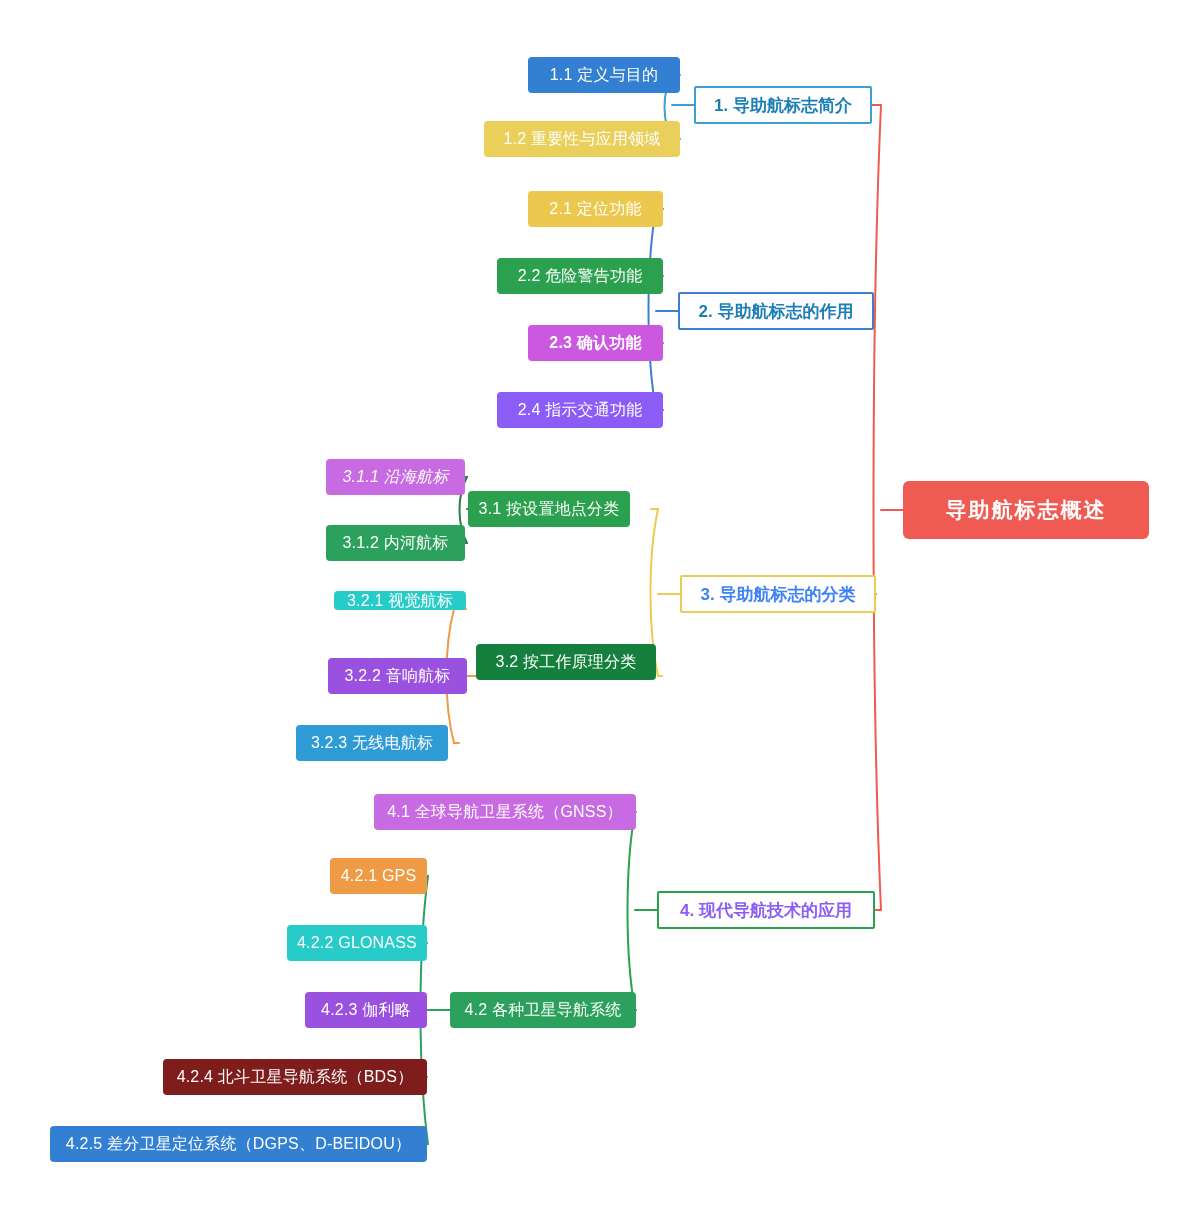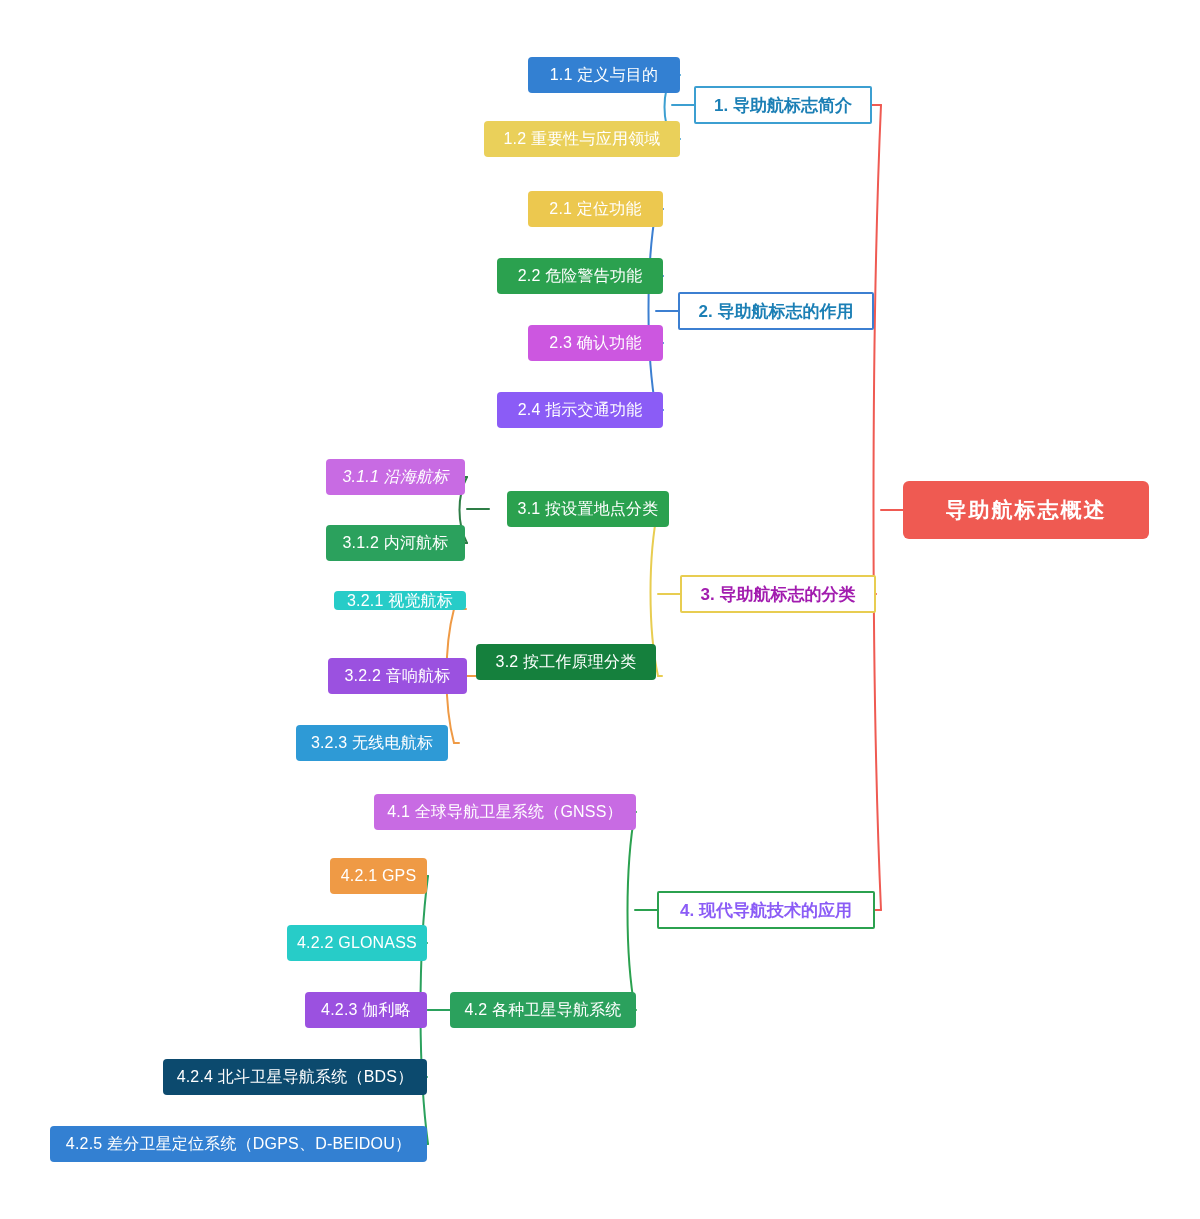--- a/index.html
+++ b/index.html
@@ -123,30 +123,30 @@
     </div>
     <div class="node node-outline" style="left: 678px; top: 292px; width: 196px; height: 38px; border-color: rgb(60, 127, 209); color: rgb(27, 127, 181);">
       <span>2. 导助航标志的作用</span>
     </div>
     <div class="node node-filled" style="left: 528px; top: 191px; width: 135px; height: 36px; background: rgb(236, 200, 79);">
       <span>2.1 定位功能</span>
     </div>
     <div class="node node-filled" style="left: 497px; top: 258px; width: 166px; height: 36px; background: rgb(43, 161, 79);">
       <span>2.2 危险警告功能</span>
     </div>
-    <div class="node node-filled" style="left: 528px; top: 325px; width: 135px; height: 36px; background: rgb(204, 87, 224);">
+    <div class="node node-filled" style="left: 528px; top: 325px; width: 135px; height: 36px; background: rgb(204, 87, 224); font-weight: bold;">
       <span>2.3 确认功能</span>
     </div>
     <div class="node node-filled" style="left: 497px; top: 392px; width: 166px; height: 36px; background: #8b5cf6;">
       <span>2.4 指示交通功能</span>
     </div>
-    <div class="node node-outline" style="left: 680px; top: 575px; width: 196px; height: 38px; border-color: rgb(232, 205, 81); color: #a21caf;">
+    <div class="node node-outline" style="left: 680px; top: 575px; width: 196px; height: 38px; border-color: rgb(232, 205, 81); color: #3b82f6;">
       <span>3. 导助航标志的分类</span>
     </div>
-    <div class="node node-filled" style="left: 507px; top: 491px; width: 162px; height: 36px; background: rgb(43, 161, 79);">
+    <div class="node node-filled" style="left: 468px; top: 491px; width: 162px; height: 36px; background: rgb(43, 161, 79);">
       <span>3.1 按设置地点分类</span>
     </div>
     <div class="node node-filled" style="left: 326px; top: 459px; width: 139px; height: 36px; background: rgb(200, 107, 227); font-style: italic;">
       <span>3.1.1 沿海航标</span>
     </div>
     <div class="node node-filled" style="left: 326px; top: 525px; width: 139px; height: 36px; background: rgb(43, 161, 93);">
       <span>3.1.2 内河航标</span>
     </div>
     <div class="node node-filled" style="left: 476px; top: 644px; width: 180px; height: 36px; background: #15803d;">
       <span>3.2 按工作原理分类</span>
@@ -171,19 +171,19 @@
     </div>
     <div class="node node-filled" style="left: 330px; top: 858px; width: 97px; height: 36px; background: rgb(239, 154, 69);">
       <span>4.2.1 GPS</span>
     </div>
     <div class="node node-filled" style="left: 287px; top: 925px; width: 140px; height: 36px; background: rgb(39, 204, 200);">
       <span>4.2.2 GLONASS</span>
     </div>
     <div class="node node-filled" style="left: 305px; top: 992px; width: 122px; height: 36px; background: rgb(155, 81, 224);">
       <span>4.2.3 伽利略</span>
     </div>
-    <div class="node node-filled" style="left: 163px; top: 1059px; width: 264px; height: 36px; background: #0c4a6e;">
+    <div class="node node-filled" style="left: 163px; top: 1059px; width: 264px; height: 36px; background: #7f1d1d;">
       <span>4.2.4 北斗卫星导航系统（BDS）</span>
     </div>
     <div class="node node-filled" style="left: 50px; top: 1126px; width: 377px; height: 36px; background: rgb(51, 128, 210);">
       <span>4.2.5 差分卫星定位系统（DGPS、D-BEIDOU）</span>
     </div>
   </div>
 
 </body></html>

